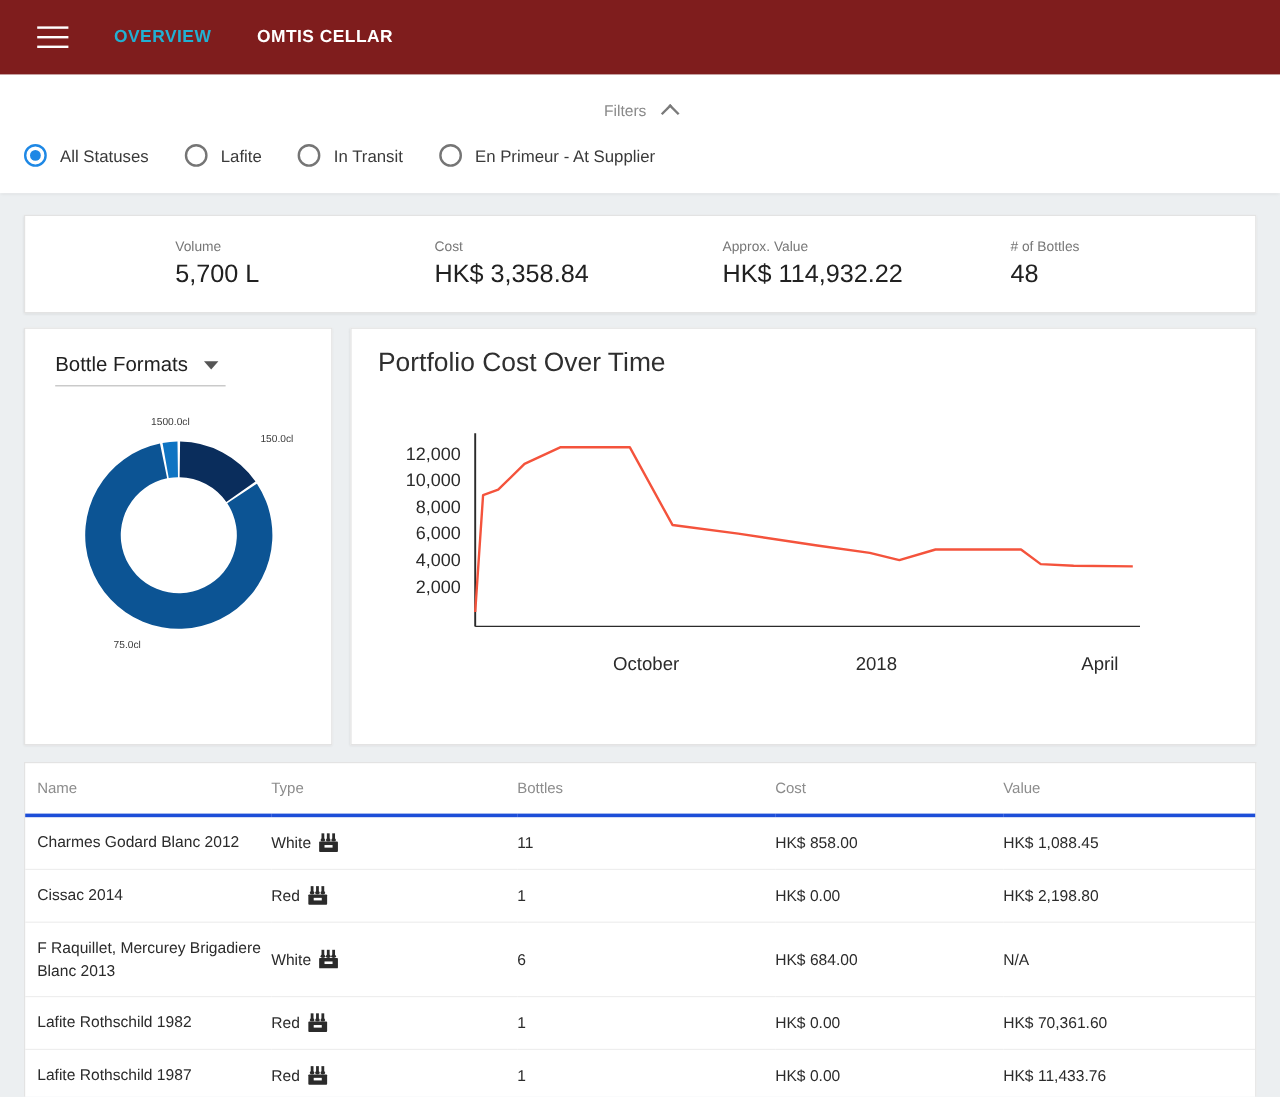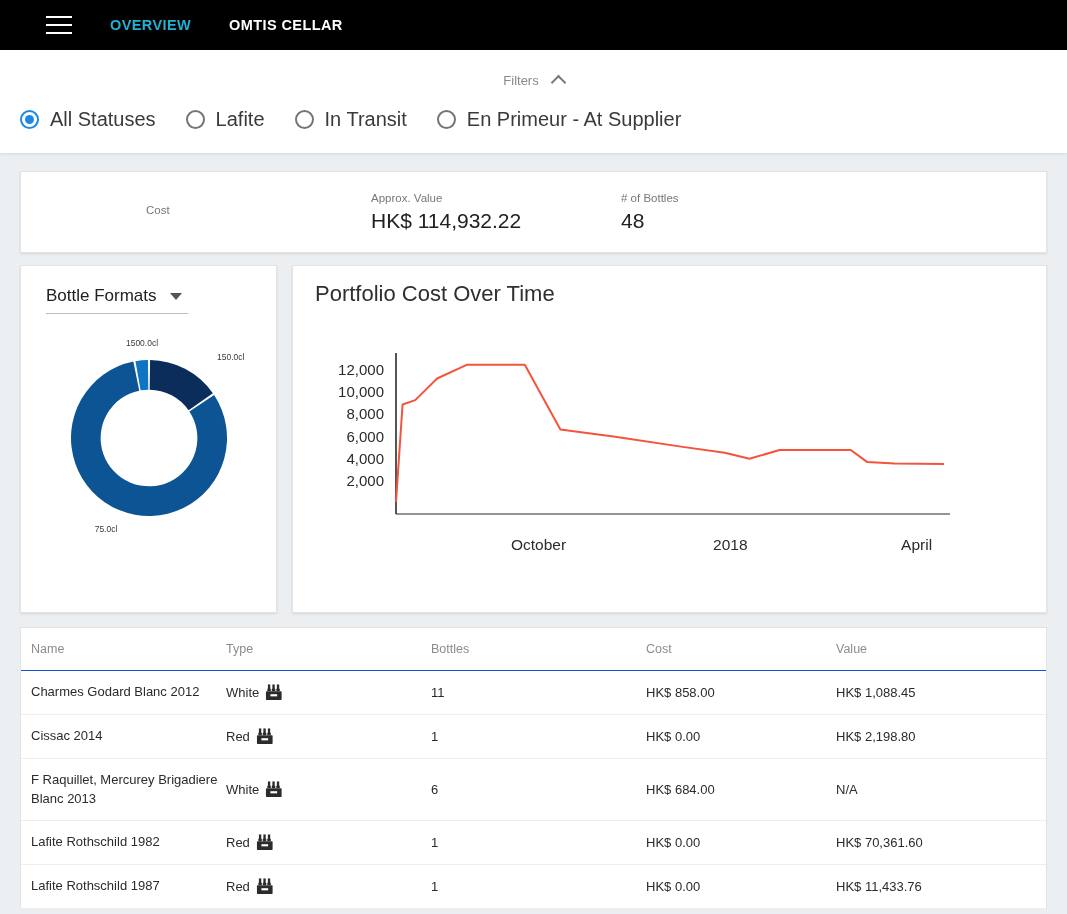--- a/index.html
+++ b/index.html
@@ -6,25 +6,25 @@
   html, body {
     margin: 0; padding: 0;
     width: 1067px; height: 914px;
     background: #eceff1;
     font-family: "Liberation Sans", sans-serif;
     overflow: hidden;
   }
 
   
   .appbar {
-    height: 50px;
-    background: #000000;
+    height: 62px;
+    background: #7f1d1d;
     display: flex;
     align-items: center;
-    padding-left: 46px;
+    padding-left: 31px;
     position: relative;
     z-index: 5;
   }
   .hamburger {
     width: 26px; height: 18px;
     display: flex; flex-direction: column; justify-content: space-between;
     cursor: pointer;
   }
   .hamburger span { display:block; height: 2px; background: #ffffff; width: 100%; }
   .navtab {
@@ -65,21 +65,21 @@
   .radio-item { display: flex; align-items: center; margin-right: 30px; cursor: pointer; }
   .radio-circle {
     width: 19px; height: 19px; border-radius: 50%;
     border: 2px solid #757575;
     display: flex; align-items: center; justify-content: center;
     flex: none;
   }
   .radio-item.checked .radio-circle { border-color: #1e88e5; }
   .radio-dot { width: 9px; height: 9px; border-radius: 50%; background: #1e88e5; display: none; }
   .radio-item.checked .radio-dot { display: block; }
-  .radio-label { font-size: 20px; color: #3a3a3a; margin-left: 11px; white-space: nowrap; }
+  .radio-label { font-size: 14px; color: #3a3a3a; margin-left: 11px; white-space: nowrap; }
 
   
   .content { padding: 0 20px; }
 
   .card {
     background: #ffffff;
     border: 1px solid #e3e3e3;
     box-shadow: 0 1px 2px rgba(0,0,0,0.10);
   }
 
@@ -124,21 +124,21 @@
   }
   .line-wrap { position: absolute; left: 0; top: 58px; width: 100%; height: 280px; }
 
   
   .table-card { margin-top: 14px; background: #ffffff; border:1px solid #e3e3e3; border-bottom:none; }
   table { width: 100%; border-collapse: collapse; }
   thead th {
     text-align: left;
     font-size: 12.5px; font-weight: normal; color: #8c8c8c;
     padding: 14px 0 14px 0;
-    border-bottom: 1px solid #1d4ed8;
+    border-bottom: 3px solid #1d4ed8;
   }
   tbody td {
     font-size: 13px; color: #2b2b2b;
     padding: 12px 0;
     border-bottom: 1px solid #eeeeee;
     vertical-align: middle;
   }
   th.c-name, td.c-name   { width: 205px; padding-left: 10px; }
   th.c-type, td.c-type   { width: 205px; }
   th.c-bottles, td.c-bottles { width: 215px; }
@@ -185,21 +185,26 @@
       <span class="radio-circle"></span>
       <span class="radio-label">En Primeur - At Supplier</span>
     </div>
   </div>
 </div>
 
 <div class="content">
 
   <div class="card summary">
     <div class="summary-cell">
+      <div class="sum-label">Volume</div>
+      <div class="sum-value">5,700 L</div>
+    </div>
+    <div class="summary-cell">
       <div class="sum-label">Cost</div>
+      <div class="sum-value">HK$ 3,358.84</div>
     </div>
     <div class="summary-cell">
       <div class="sum-label">Approx. Value</div>
       <div class="sum-value">HK$ 114,932.22</div>
     </div>
     <div class="summary-cell">
       <div class="sum-label"># of Bottles</div>
       <div class="sum-value">48</div>
     </div>
   </div>

